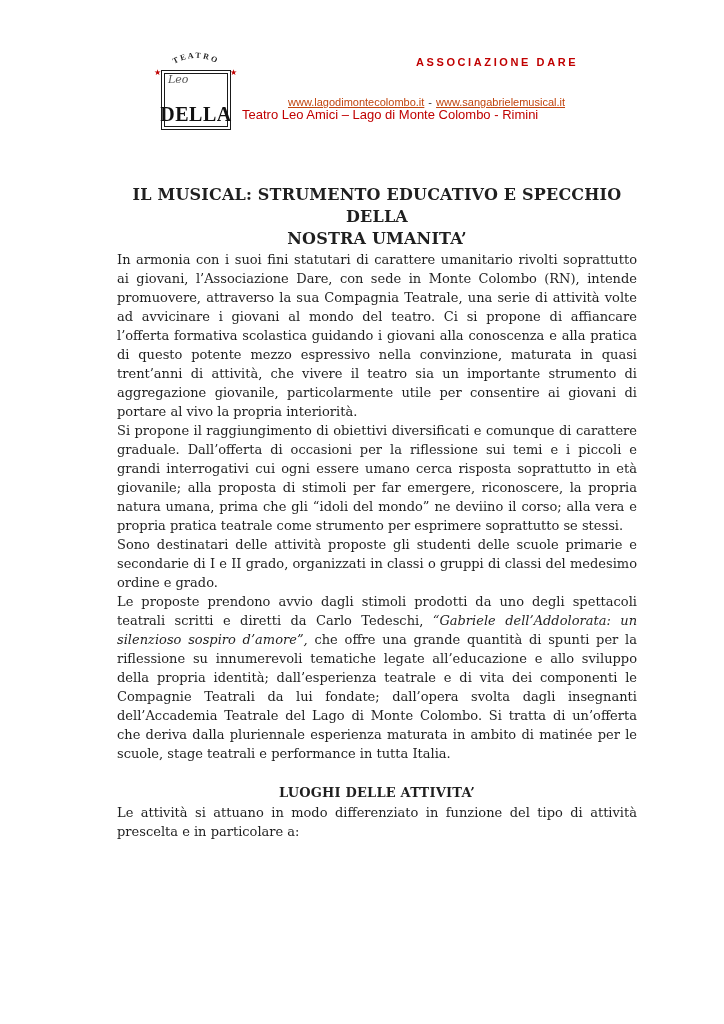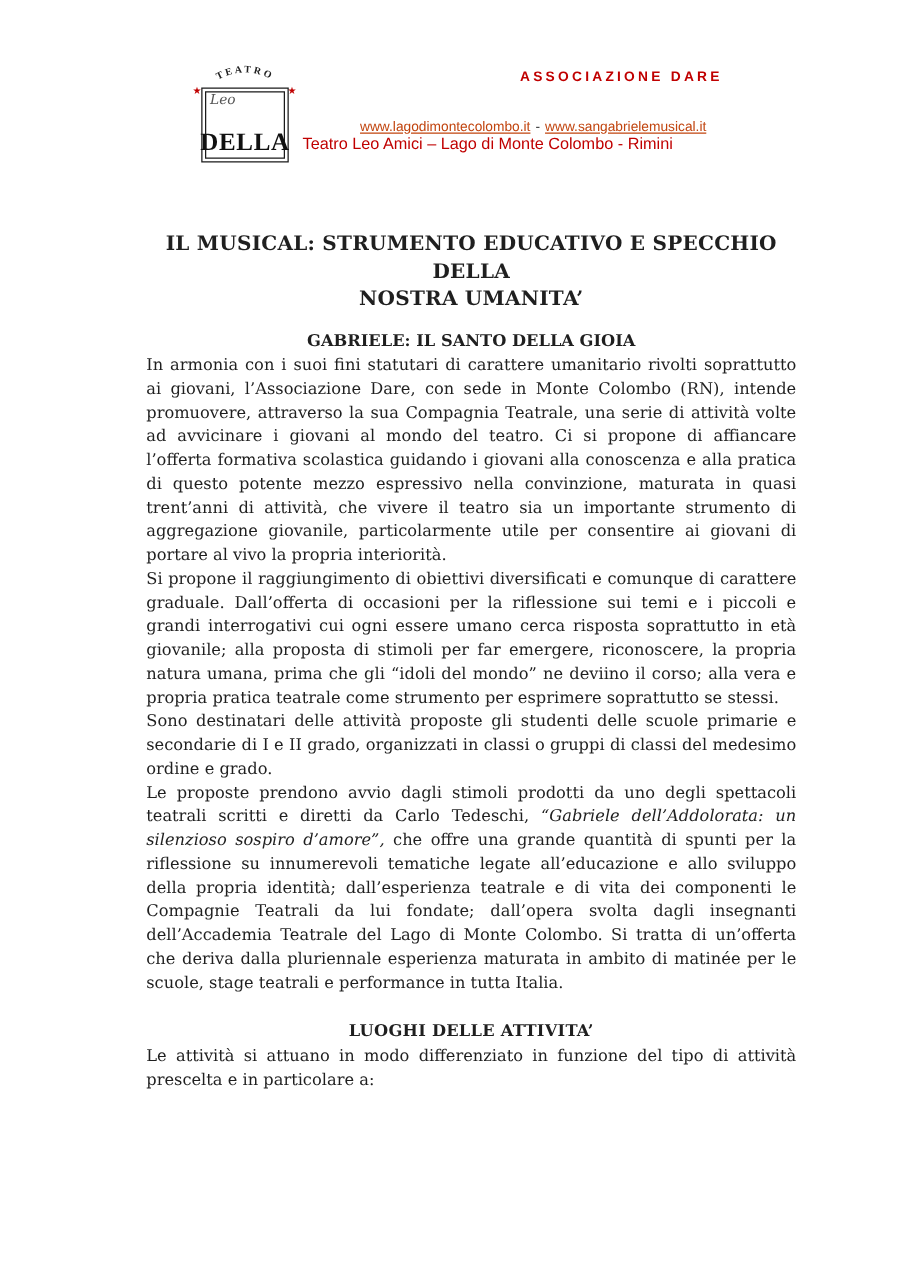--- a/index.html
+++ b/index.html
@@ -113,21 +113,20 @@
 
   </header>
 
   <main class="doc-body">
 
     <h1 class="doc-title">
       <span>IL MUSICAL: STRUMENTO EDUCATIVO E SPECCHIO DELLA</span><br>
       <span>NOSTRA UMANITA’</span>
     </h1>
 
-    <h2 class="doc-subtitle">GABRIELE: IL SANTO DELLA GIOIA</h2>
 
     <p class="para">In armonia con i suoi fini statutari di carattere umanitario rivolti soprattutto ai giovani, l’Associazione Dare, con sede in Monte Colombo (RN), intende promuovere, attraverso la sua Compagnia Teatrale, una serie di attività volte ad avvicinare i giovani al mondo del teatro. Ci si propone di affiancare l’offerta formativa scolastica guidando i giovani alla conoscenza e alla pratica di questo potente mezzo espressivo nella convinzione, maturata in quasi trent’anni di attività, che vivere il teatro sia un importante strumento di aggregazione giovanile, particolarmente utile per consentire ai giovani di portare al vivo la propria interiorità.</p>
 
     <p class="para">Si propone il raggiungimento di obiettivi diversificati e comunque di carattere graduale. Dall’offerta di occasioni per la riflessione sui temi e i piccoli e grandi interrogativi cui ogni essere umano cerca risposta soprattutto in età giovanile; alla proposta di stimoli per far emergere, riconoscere, la propria natura umana, prima che gli “idoli del mondo” ne deviino il corso; alla vera e propria pratica teatrale come strumento per esprimere soprattutto se stessi.</p>
 
     <p class="para">Sono destinatari delle attività proposte gli studenti delle scuole primarie e secondarie di I e II grado, organizzati in classi o gruppi di classi del medesimo ordine e grado.</p>
 
     <p class="para"><span>Le proposte prendono avvio dagli stimoli prodotti da uno degli spettacoli teatrali scritti e diretti da Carlo Tedeschi, </span><i>“Gabriele dell’Addolorata: un silenzioso sospiro d’amore”,</i><span> che offre una grande quantità di spunti per la riflessione su innumerevoli tematiche legate all’educazione e allo sviluppo della propria identità; dall’esperienza teatrale e di vita dei componenti le Compagnie Teatrali da lui fondate; dall’opera svolta dagli insegnanti dell’Accademia Teatrale del Lago di Monte Colombo. Si tratta di un’offerta che deriva dalla pluriennale esperienza maturata in ambito di matinée per le scuole, stage teatrali e performance in tutta Italia.</span></p>
 
     <h3 class="sec-heading">LUOGHI DELLE ATTIVITA’</h3>

